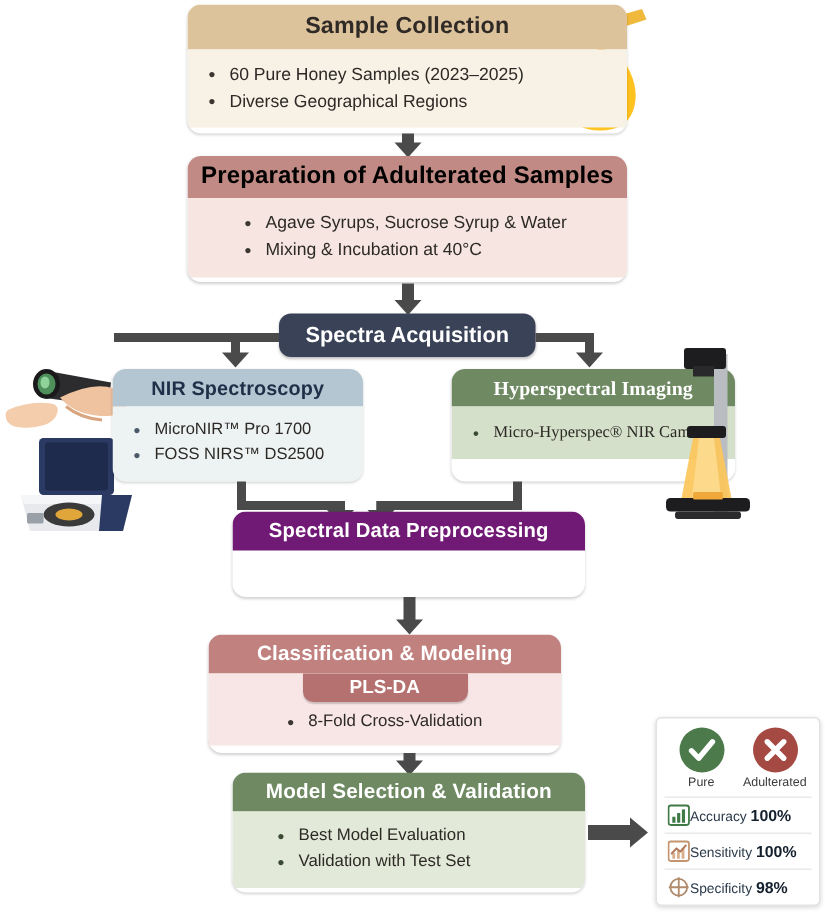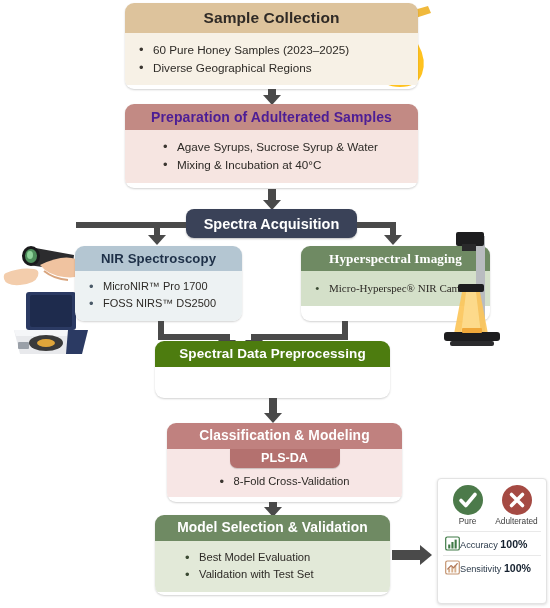--- a/index.html
+++ b/index.html
@@ -48,21 +48,21 @@
   }
 
   
   #sample-collection{left:125px;top:3px;width:293px;height:86px;}
   #sample-collection .hd{background:#ddc39c;color:#2f2a26;font-size:15.5px;padding-top:6px;padding-bottom:6px;}
   #sample-collection .bd{background:#f7f1e6;color:#2d2a26;font-size:11.7px;}
   #sample-collection ul.items li:before{color:#3b3630;}
 
   
   #preparation{left:125px;top:104px;width:293px;height:84px;}
-  #preparation .hd{background:#c28a84;color:#4c1d95;font-size:14px;}
+  #preparation .hd{background:#c28a84;color:#000000;font-size:16px;}
   #preparation .bd{background:#f6e5e1;color:#2d2a26;font-size:11.7px;padding-left:38px;}
   #preparation ul.items li:before{color:#3b3630;}
 
   
   #spectra-acquisition{
     left:186px;top:209px;width:171px;height:29px;
     background:#3a4258;border-radius:8px;
     display:flex;align-items:center;justify-content:center;
     color:#ffffff;font-weight:bold;font-size:14.5px;
     box-shadow:0 1px 2px rgba(0,0,0,.25);
@@ -76,26 +76,26 @@
   #nir-spectroscopy ul.items li:before{color:#4a5a68;}
 
   
   #hyperspectral-imaging{left:301px;top:246px;width:189px;height:75px;font-family:Liberation Serif, serif;}
   #hyperspectral-imaging .hd{background:#6f8a63;color:#ffffff;font-size:13.2px;}
   #hyperspectral-imaging .bd{background:#d4e0c9;color:#2d2a26;font-size:11px;padding-left:14px;padding-top:8px;}
   #hyperspectral-imaging ul.items li:before{color:#3b4a33;}
 
   
   #preprocessing{left:155px;top:341px;width:235px;height:57px;}
-  #preprocessing .hd{background:#4d7c0f;color:#ffffff;font-size:13.5px;}
+  #preprocessing .hd{background:#701a75;color:#ffffff;font-size:13.5px;}
   #preprocessing .bd{background:#ece7ee;color:#2d2a26;font-size:11.2px;padding-left:22px;padding-top:5px;}
   #preprocessing ul.items li:before{color:#4a3f48;}
 
   
-  #classification{left:167px;top:423px;width:235px;height:79px;}
+  #classification{left:139px;top:423px;width:235px;height:79px;}
   #classification .hd{background:#c0817f;color:#ffffff;font-size:13.8px;}
   #classification .bd{background:#f7e6e5;color:#2d2a26;font-size:11.2px;padding:0 10px 6px;text-align:center;}
   #classification .plsda{
     background:#b4716f;color:#ffffff;font-weight:bold;font-size:12.6px;
     border-radius:0 0 7px 7px;
     width:110px;margin:0 auto 4px;padding:2px 0 3px;
     box-shadow:0 1px 1px rgba(0,0,0,.18);
   }
   #classification ul.items{display:inline-block;text-align:left;}
   #classification ul.items li:before{color:#3b3630;}
@@ -346,17 +346,26 @@
             <rect x="0.7" y="1" width="13.6" height="13" rx="1.6" fill="none" stroke="#c49470" stroke-width="1.2"></rect>
             <rect x="3.2" y="8.6" width="1.9" height="3.9" fill="#d8b08d"></rect>
             <rect x="6.3" y="7" width="1.9" height="5.5" fill="#d8b08d"></rect>
             <rect x="9.4" y="5.2" width="1.9" height="7.3" fill="#d8b08d"></rect>
             <path d="M2.8 9 L6 5.6 L8.6 7.8 L12.2 3.6" stroke="#b2795a" stroke-width="1.3" fill="none" stroke-linecap="round" stroke-linejoin="round"></path>
           </svg>
         </span>
         <span class="mtext"><span>Sensitivity</span> <b>100%</b></span>
       </div>
 
+      <div class="metric">
+        <span class="micon">
+          <svg width="15" height="15" viewBox="0 0 15 15">
+            <circle cx="7.5" cy="7.5" r="5.6" fill="none" stroke="#b08a6a" stroke-width="1.2"></circle>
+            <path d="M7.5 0.9 L7.5 14.1 M0.9 7.5 L14.1 7.5" stroke="#b08a6a" stroke-width="1.2"></path>
+          </svg>
+        </span>
+        <span class="mtext"><span>Specificity</span> <b>98%</b></span>
+      </div>
 
     </div>
   </div>
 
 </div>
 
 </body></html>

